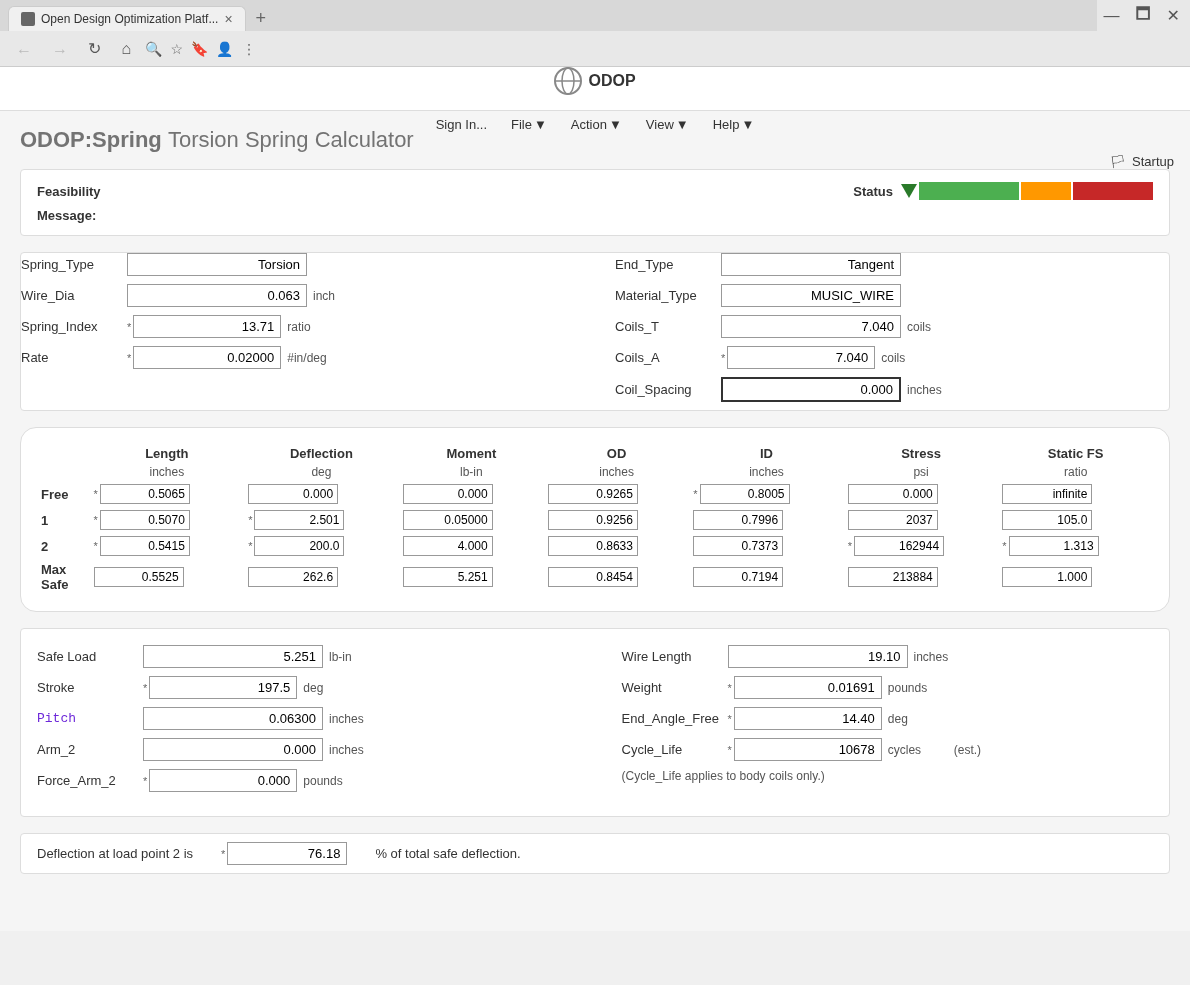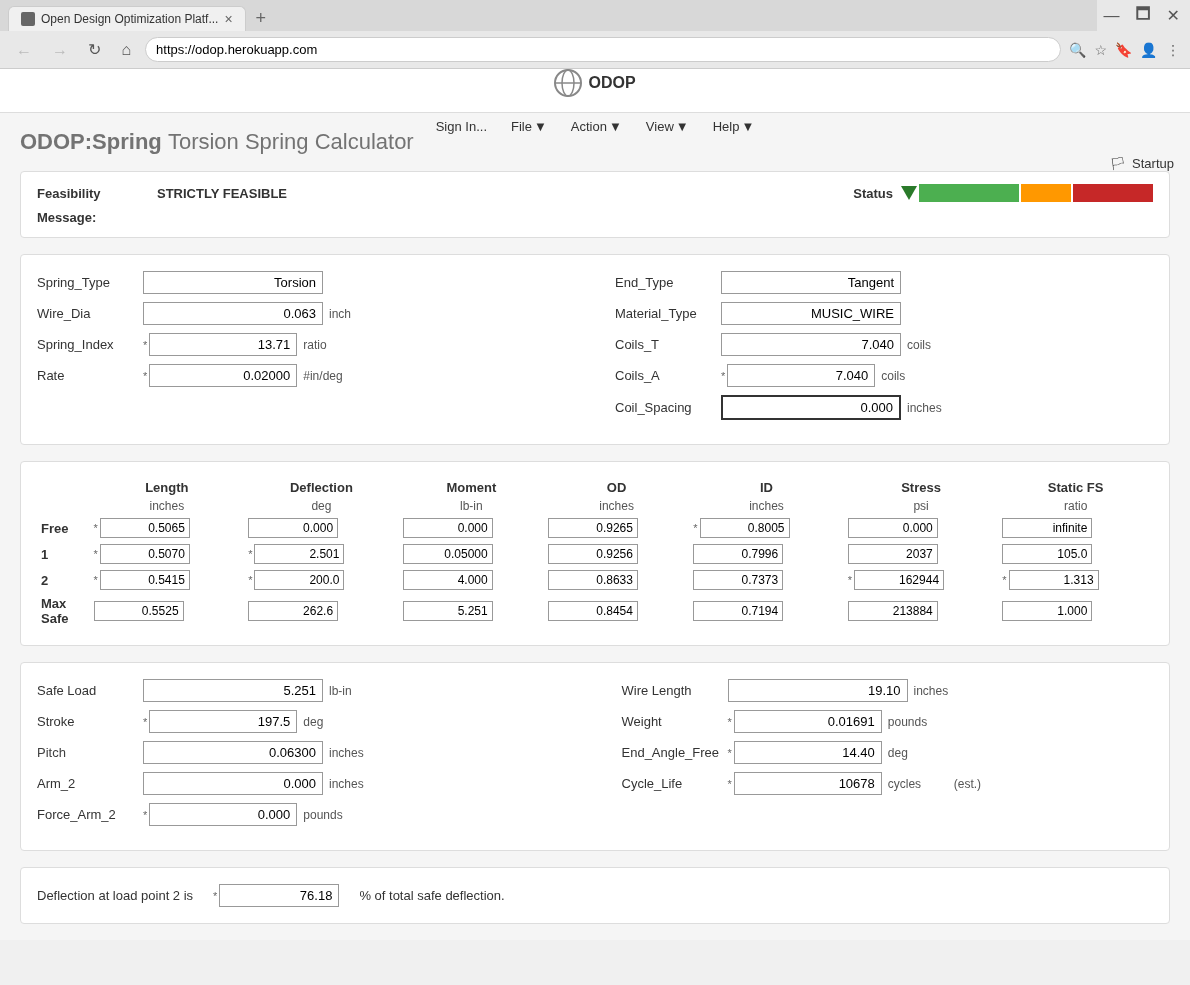--- a/index.html
+++ b/index.html
@@ -44,47 +44,47 @@
     .status-label { font-weight: bold; }
     .status-bar { display: flex; align-items: center; gap: 2px; }
     .status-triangle { width: 0; height: 0; border-left: 8px solid transparent; border-right: 8px solid transparent; border-top: 14px solid #2a7a2a; }
     .status-green { width: 100px; height: 18px; background: #4caf50; }
     .status-orange { width: 50px; height: 18px; background: #ff9800; }
     .status-red { width: 80px; height: 18px; background: #c62828; }
     .message-row { display: flex; align-items: center; }
     .message-label { font-weight: bold; }
 
     
-    .form-section { background: white; border: 1px solid #ddd; border-radius: 4px; padding: 16px; margin-bottom: 16px; }
+    .form-section { background: white; border: 1px solid #ddd; border-radius: 4px; margin-bottom: 16px; }
     .form-grid { display: grid; grid-template-columns: 1fr 1fr; gap: 0 40px; }
     .form-row { display: flex; align-items: center; margin-bottom: 8px; gap: 6px; }
     .form-label { width: 100px; font-size: 13px; color: #333; flex-shrink: 0; }
     .form-label.blue { color: #1565c0; }
     .form-input { border: 1px solid #999; padding: 3px 6px; font-size: 13px; text-align: right; background: white; }
     .form-input.wide { width: 180px; }
     .form-unit { font-size: 12px; color: #555; width: 60px; }
     .asterisk { color: #666; font-size: 11px; margin-right: 2px; }
     .input-wrapper { display: flex; align-items: center; }
     .focused-input { border: 2px solid #333; }
 
     
-    .table-section { background: white; border: 1px solid #ddd; border-radius: 4px; padding: 16px; margin-bottom: 16px; overflow-x: auto; }
+    .table-section { background: white; border: 1px solid #ddd; border-radius: 16px; padding: 16px; margin-bottom: 16px; overflow-x: auto; }
     .data-table { width: 100%; border-collapse: collapse; }
     .data-table th { font-weight: bold; text-align: center; padding: 2px 8px; font-size: 13px; }
     .data-table th.sub { font-weight: normal; font-size: 12px; color: #555; }
     .data-table td { padding: 3px 4px; vertical-align: middle; }
     .row-label { font-weight: bold; font-size: 13px; white-space: nowrap; padding-right: 8px; }
     .table-input { border: 1px solid #999; padding: 2px 4px; font-size: 12px; text-align: right; width: 90px; background: white; }
 
     
     .bottom-form { background: white; border: 1px solid #ddd; border-radius: 4px; padding: 16px; margin-bottom: 16px; }
     .bottom-grid { display: grid; grid-template-columns: 1fr 1fr; gap: 0 53px; }
 
     
-    .footer-bar { background: white; border: 1px solid #ddd; border-radius: 4px; padding: 16px 16px; display: flex; align-items: center; gap: 20px; }
+    .footer-bar { background: white; border: 1px solid #ddd; border-radius: 4px; padding: 8px 16px; display: flex; align-items: center; gap: 28px; }
     .footer-label { font-size: 13px; }
     .footer-input { border: 1px solid #999; padding: 3px 6px; font-size: 13px; text-align: right; width: 120px; background: white; }
     .footer-unit { font-size: 13px; }
   </style>
 </head>
 <body>
 
 <div class="browser-chrome">
   <div class="top-row">
     <div class="tab-bar" style="flex:1;">
@@ -99,21 +99,20 @@
       <button class="wc-btn">—</button>
       <button class="wc-btn">🗖</button>
       <button class="wc-btn">✕</button>
     </div>
   </div>
   <div class="address-bar">
     <button class="nav-btn" disabled="">←</button>
     <button class="nav-btn" disabled="">→</button>
     <button class="nav-btn">↻</button>
     <button class="nav-btn">⌂</button>
-    <input class="address-input" type="text" value="https://odop.herokuapp.com" style="">
     <div class="address-icons">
       <span class="addr-icon">🔍</span>
       <span class="addr-icon">☆</span>
       <span class="addr-icon">🔖</span>
       <span class="addr-icon">👤</span>
       <span class="addr-icon">⋮</span>
     </div>
   </div>
 </div>
 
@@ -152,21 +151,20 @@
 </div>
 
 <div class="main-content">
   <h1 class="page-title">
     <strong>ODOP:Spring</strong>&nbsp;<span>Torsion Spring Calculator</span>
   </h1>
 
   <div class="info-panel">
     <div class="feasibility-row">
       <span class="feasibility-label">Feasibility</span>
-      <span class="feasibility-value">STRICTLY FEASIBLE</span>
       <div class="status-section">
         <span class="status-label">Status</span>
         <div class="status-bar">
           <div class="status-triangle"></div>
           <div class="status-green"></div>
           <div class="status-orange"></div>
           <div class="status-red"></div>
         </div>
       </div>
     </div>
@@ -361,21 +359,21 @@
         </div>
         <div class="form-row">
           <span class="form-label">Stroke</span>
           <div class="input-wrapper">
             <span class="asterisk">*</span>
             <input class="form-input" style="width: 148px;" type="text" value="197.5">
           </div>
           <span class="form-unit">deg</span>
         </div>
         <div class="form-row">
-          <span class="form-label blue" style="color:#404040;">Pitch</span>
+          <span class="form-label blue" style="color:#6d28d9;font-family:Liberation Mono, monospace;">Pitch</span>
           <input class="form-input wide" type="text" value="0.06300" style="">
           <span class="form-unit">inches</span>
         </div>
         <div class="form-row">
           <span class="form-label">Arm_2</span>
           <input class="form-input wide" type="text" value="0.000" style="">
           <span class="form-unit">inches</span>
         </div>
         <div class="form-row">
           <span class="form-label">Force_Arm_2</span>
@@ -410,20 +408,23 @@
           <span class="form-unit">deg</span>
         </div>
         <div class="form-row">
           <span class="form-label">Cycle_Life</span>
           <div class="input-wrapper">
             <span class="asterisk">*</span>
             <input class="form-input" style="width: 148px; padding-left: 16px;" type="text" value="10678">
           </div>
           <span class="form-unit">cycles</span>
           <span class="form-unit">(est.)</span>
+        </div>
+        <div class="form-row">
+          <span style="font-size:12px; color:#555;">(Cycle_Life applies to body coils only.)</span>
         </div>
       </div>
     </div>
   </div>
 
   <div class="footer-bar">
     <span class="footer-label">Deflection at load point 2 is</span>
     <div class="input-wrapper">
       <span class="asterisk">*</span>
       <input class="footer-input" type="text" value="76.18" style="">

